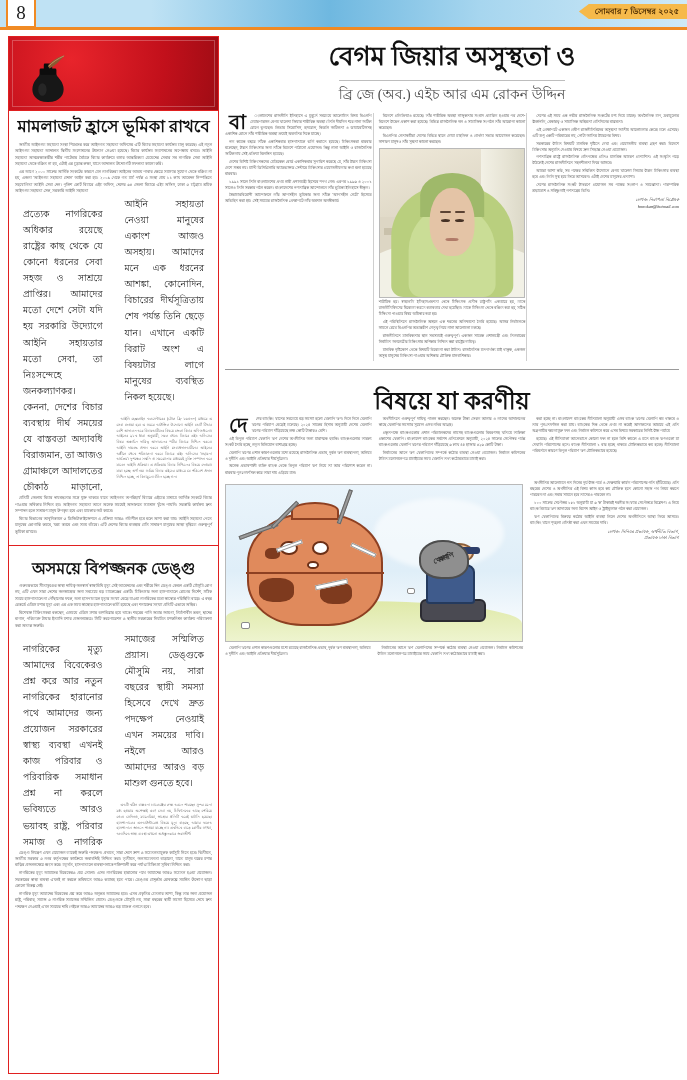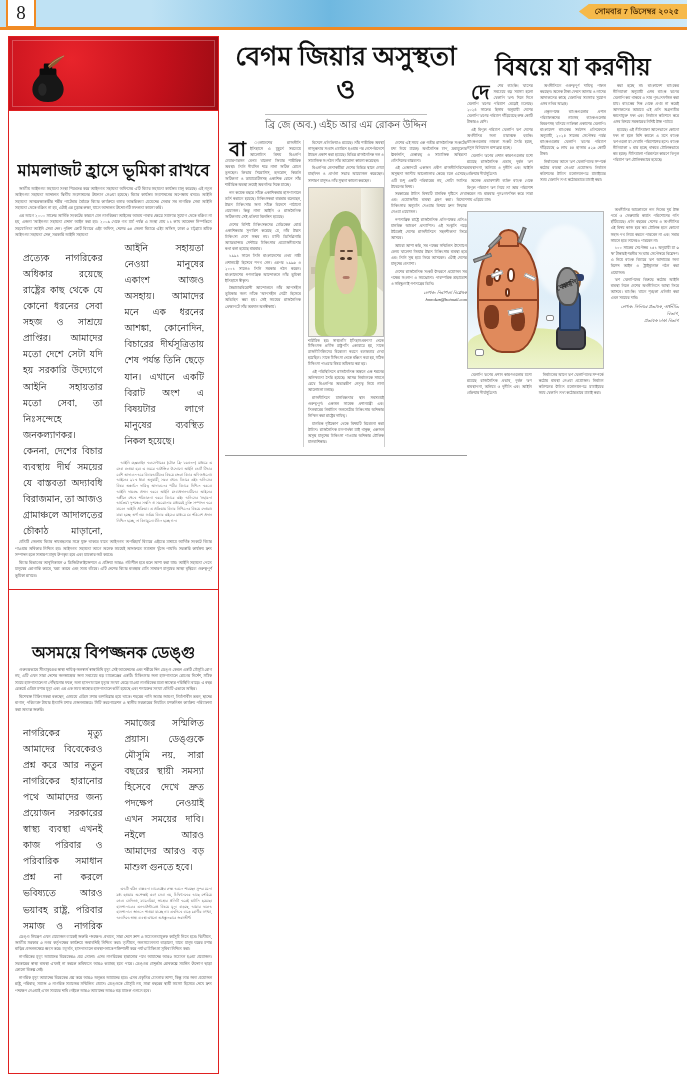--- a/index.html
+++ b/index.html
@@ -67,21 +67,20 @@
     color:#fff; font-size:27px; line-height:1;
     padding-right:10px; font-weight:bold;
     text-shadow:1px 1px 2px rgba(0,0,0,.35);
     font-family:"Liberation Serif", serif;
   }
 
   .lhead {
     text-align:center; font-size:16.5px; font-weight:bold; color:#111;
     padding: 7px 4px 5px; line-height:1.15;
     font-family:"Liberation Serif", serif;
-    margin-top:44px;
   }
   .lhead2 { font-size:16px; padding-top:10px; }
 
   .lbody { padding: 0 6px 4px; }
   .ltext {
     font-size:3.9px; line-height:1.62; color:#3b3b3b; text-align:justify;
     font-family:"Liberation Serif", serif;
   }
   .ltext p { margin-bottom:1.6px; text-indent:4px; }
 
@@ -90,32 +89,32 @@
     padding: 4px 6px;
     font-size:9.2px; line-height:1.75; color:#1c1c1c; text-align:justify;
     font-family:"Liberation Serif", serif;
   }
   .twocol { column-count:2; column-gap:6px; }
   .lsmall { font-size:3.6px; line-height:1.6; }
 
   .hr-red { height:1px; background:#e02020; margin:4px 0; }
 
   
-  .rightarea { position:relative; display:flex; flex-direction:row; }
+  .rightarea { position:relative; display:flex; flex-direction:column; }
 
   .headline {
     text-align:center; color:#111;
     font-size:26px; line-height:1.28; font-weight:bold;
     padding: 4px 10px 0;
     font-family:"Liberation Serif", serif;
   }
   .headline.h2 { font-size:24px; padding-top:10px; }
   .byline-wrap { text-align:center; margin: 7px 0 6px; }
   .byline {
-    display:inline-block; font-size:10px; color:#4a4a4a;
+    display:inline-block; font-size:14px; color:#4a4a4a;
     border-top:1px solid #bdbdbd; padding-top:2px; min-width:140px;
     font-family:"Liberation Serif", serif;
   }
 
   .artgrid {
     display:grid; grid-template-columns: 1fr 1fr 1fr;
     gap: 7px; position:relative;
   }
   .artgrid:before, .artgrid:after{
     content:""; position:absolute; top:0; bottom:0; width:1px; background:#cfcfcf;

